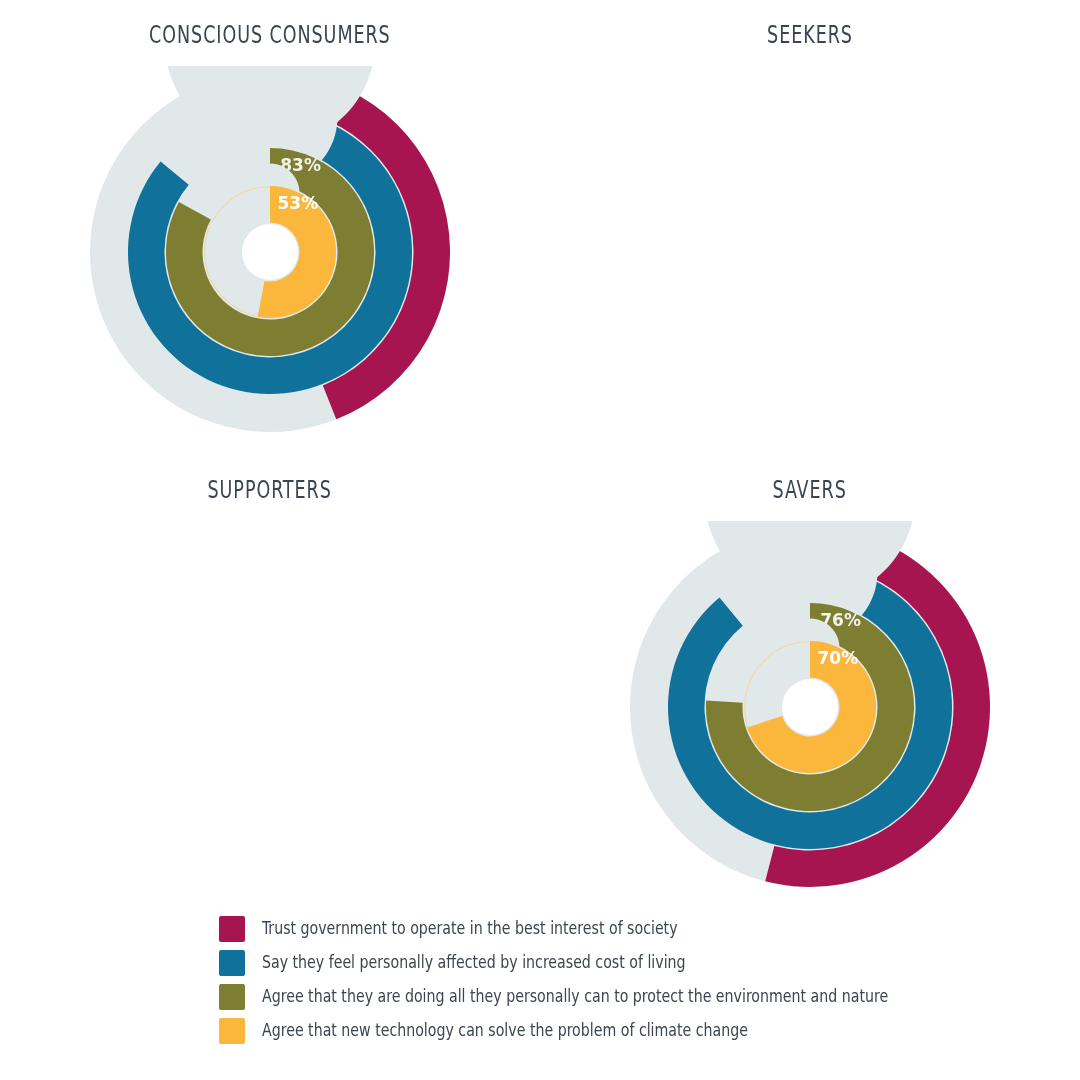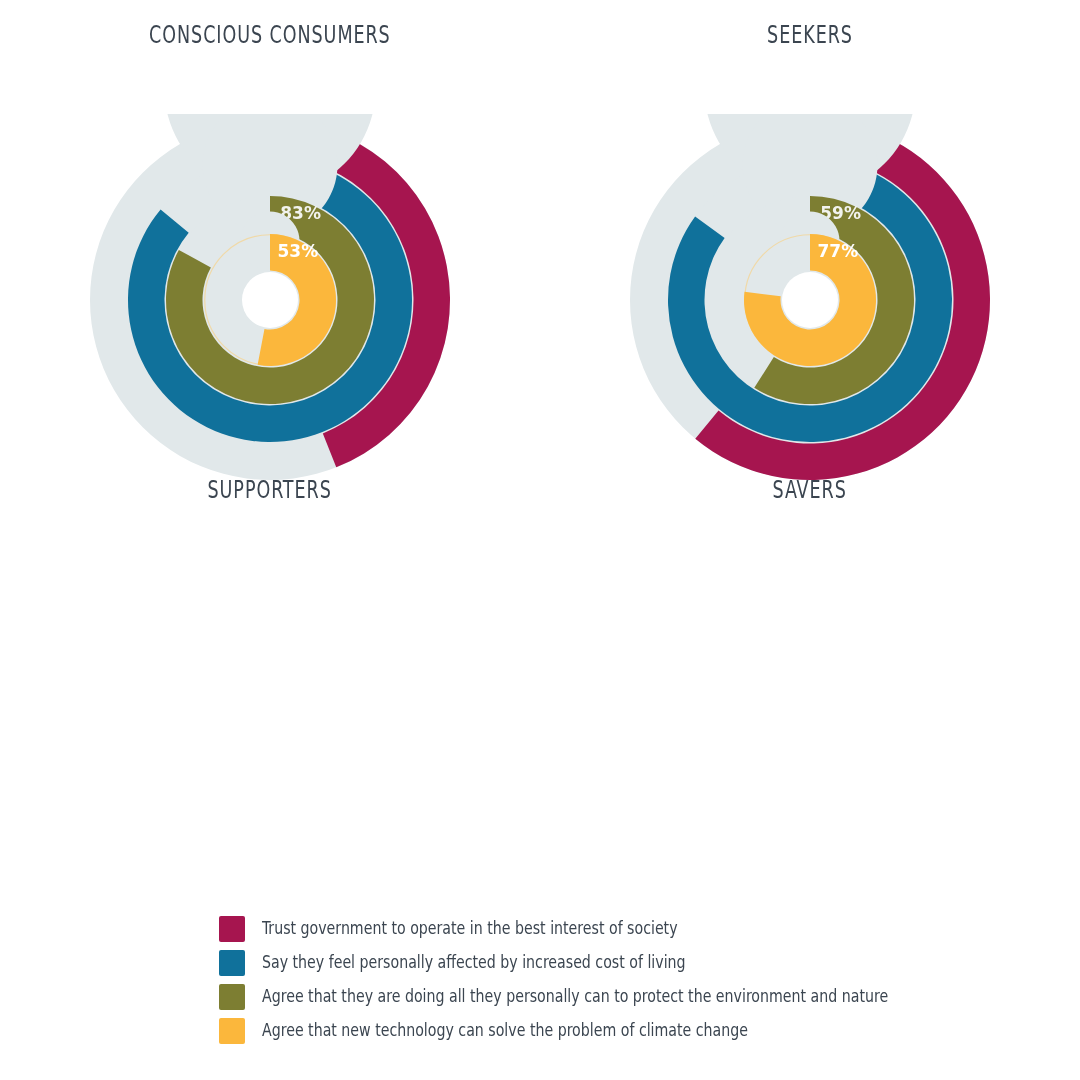--- a/index.html
+++ b/index.html
@@ -27,21 +27,20 @@
     height: 910px;
     display: grid;
     grid-template-columns: 540px 540px;
     grid-template-rows: 455px 455px;
   }
   .chart-cell {
     position: relative;
     display: flex;
     flex-direction: column;
     align-items: center;
-    gap: 48px;
   }
   .chart-title {
     margin-top: 22px;
     font-family: "DejaVu Sans Condensed", "Liberation Sans Narrow", "Liberation Sans", sans-serif;
     font-size: 25px;
     letter-spacing: 1.2px;
     color: #3b4550;
     font-weight: 400;
     text-transform: uppercase;
     transform: scaleX(0.78);
@@ -117,44 +116,44 @@
             <path d="M 186 120 A 66 66 0 1 1 185.99 120 M 186 156.5 A 29.5 29.5 0 1 0 185.99 156.5 Z" fill="#E1E8EA" fill-rule="evenodd"></path>
             <circle cx="186" cy="186" r="65.25" fill="none" stroke="#f0d9a8" stroke-width="1.2"></circle>
             <path d="M 186 120 A 66 66 0 1 1 173.63283323734217 250.83095854809346 L 180.47225121972113 214.97747389649632 A 29.5 29.5 0 1 0 186 156.5 Z" fill="#FBB73C"></path>
             <text x="193.49712391284442" y="138.37823371253214" text-anchor="start" class="pct-label yellow-lbl">53%</text>
             <circle cx="186" cy="186" r="28" fill="#ffffff"></circle>
           </svg>
         </div>
       </div>
       <div class="chart-cell">
         <div class="chart-title">SEEKERS</div>
-        <div class="chart-svg-wrap">
-          <svg class="radial" width="372" height="372" viewBox="0 0 372 372">
-            <path d="M 186 6 A 180 180 0 1 1 185.99 6 M 186 42.5 A 143.5 143.5 0 1 0 185.99 42.5 Z" fill="#E1E8EA" fill-rule="evenodd"></path>
-            <path d="M 186 6 A 180 180 0 1 1 71.26368184523591 324.6923836996421 L 94.52965747106308 296.5686503383258 A 143.5 143.5 0 1 0 186 42.5 Z" fill="#A6154F"></path>
-            <text x="201.8462783853944" y="24.684383308943893" text-anchor="start" class="pct-label">61%</text>
-            <path d="M 186 44 A 142 142 0 1 1 185.99 44 M 186 80.5 A 105.5 105.5 0 1 0 185.99 80.5 Z" fill="#E1E8EA" fill-rule="evenodd"></path>
-            <path d="M 186 44 A 142 142 0 1 1 71.11958679875745 102.53449417446883 L 100.64870709344304 123.9886558831441 A 105.5 105.5 0 1 0 186 80.5 Z" fill="#10719B"></path>
-            <text x="199.0632268945444" y="62.58233344347332" text-anchor="start" class="pct-label">85%</text>
-            <path d="M 186 82 A 104 104 0 1 1 185.99 82 M 186 118.5 A 67.5 67.5 0 1 0 185.99 118.5 Z" fill="#E1E8EA" fill-rule="evenodd"></path>
-            <path d="M 186 82 A 104 104 0 1 1 130.27401332218437 273.8101042522096 L 149.83169133891775 242.992134971386 A 67.5 67.5 0 1 0 186 118.5 Z" fill="#7D7E32"></path>
-            <text x="196.28017540369441" y="100.48028357800271" text-anchor="start" class="pct-label olive-lbl">59%</text>
-            <path d="M 186 120 A 66 66 0 1 1 185.99 120 M 186 156.5 A 29.5 29.5 0 1 0 185.99 156.5 Z" fill="#E1E8EA" fill-rule="evenodd"></path>
-            <circle cx="186" cy="186" r="65.25" fill="none" stroke="#f0d9a8" stroke-width="1.2"></circle>
-            <path d="M 186 120 A 66 66 0 1 1 120.52042971324445 177.72800658475595 L 156.7326163112229 182.30266960985304 A 29.5 29.5 0 1 0 186 156.5 Z" fill="#FBB73C"></path>
-            <text x="193.49712391284442" y="138.37823371253214" text-anchor="start" class="pct-label yellow-lbl">77%</text>
-            <circle cx="186" cy="186" r="28" fill="#ffffff"></circle>
-          </svg>
-        </div>
       </div>
       <div class="chart-cell">
         <div class="chart-title">SUPPORTERS</div>
       </div>
       <div class="chart-cell">
         <div class="chart-title">SAVERS</div>
+        <div class="chart-svg-wrap">
+          <svg class="radial" width="372" height="372" viewBox="0 0 372 372">
+            <path d="M 186 6 A 180 180 0 1 1 185.99 6 M 186 42.5 A 143.5 143.5 0 1 0 185.99 42.5 Z" fill="#E1E8EA" fill-rule="evenodd"></path>
+            <path d="M 186 6 A 180 180 0 1 1 141.23582031032612 360.3449690031536 L 150.31300119184334 324.9916836219586 A 143.5 143.5 0 1 0 186 42.5 Z" fill="#A6154F"></path>
+            <text x="201.8462783853944" y="24.684383308943893" text-anchor="start" class="pct-label">54%</text>
+            <path d="M 186 44 A 142 142 0 1 1 185.99 44 M 186 80.5 A 105.5 105.5 0 1 0 185.99 80.5 Z" fill="#E1E8EA" fill-rule="evenodd"></path>
+            <path d="M 186 44 A 142 142 0 1 1 95.48579345568609 76.5871195258379 L 118.75176908151326 104.71085288715422 A 105.5 105.5 0 1 0 186 80.5 Z" fill="#10719B"></path>
+            <text x="199.0632268945444" y="62.58233344347332" text-anchor="start" class="pct-label">89%</text>
+            <path d="M 186 82 A 104 104 0 1 1 185.99 82 M 186 118.5 A 67.5 67.5 0 1 0 185.99 118.5 Z" fill="#E1E8EA" fill-rule="evenodd"></path>
+            <path d="M 186 82 A 104 104 0 1 1 82.20522024345976 179.4697859689514 L 118.63319583109167 181.76163993177136 A 67.5 67.5 0 1 0 186 118.5 Z" fill="#7D7E32"></path>
+            <text x="196.28017540369441" y="100.48028357800271" text-anchor="start" class="pct-label olive-lbl">76%</text>
+            <path d="M 186 120 A 66 66 0 1 1 185.99 120 M 186 156.5 A 29.5 29.5 0 1 0 185.99 156.5 Z" fill="#E1E8EA" fill-rule="evenodd"></path>
+            <circle cx="186" cy="186" r="65.25" fill="none" stroke="#f0d9a8" stroke-width="1.2"></circle>
+            <path d="M 186 120 A 66 66 0 1 1 123.23026992451986 206.39512162874655 L 157.94383276929298 195.11600133406094 A 29.5 29.5 0 1 0 186 156.5 Z" fill="#FBB73C"></path>
+            <text x="193.49712391284442" y="138.37823371253214" text-anchor="start" class="pct-label yellow-lbl">70%</text>
+            <circle cx="186" cy="186" r="28" fill="#ffffff"></circle>
+          </svg>
+        </div>
       </div>
     </div>
 
   <div class="legend" id="legend">
       <div class="legend-row">
         <span class="legend-swatch" style="background: rgb(166, 21, 79);"></span>
         <span class="legend-text">Trust government to operate in the best interest of society</span>
       </div>
       <div class="legend-row">
         <span class="legend-swatch" style="background: rgb(16, 113, 155);"></span>

